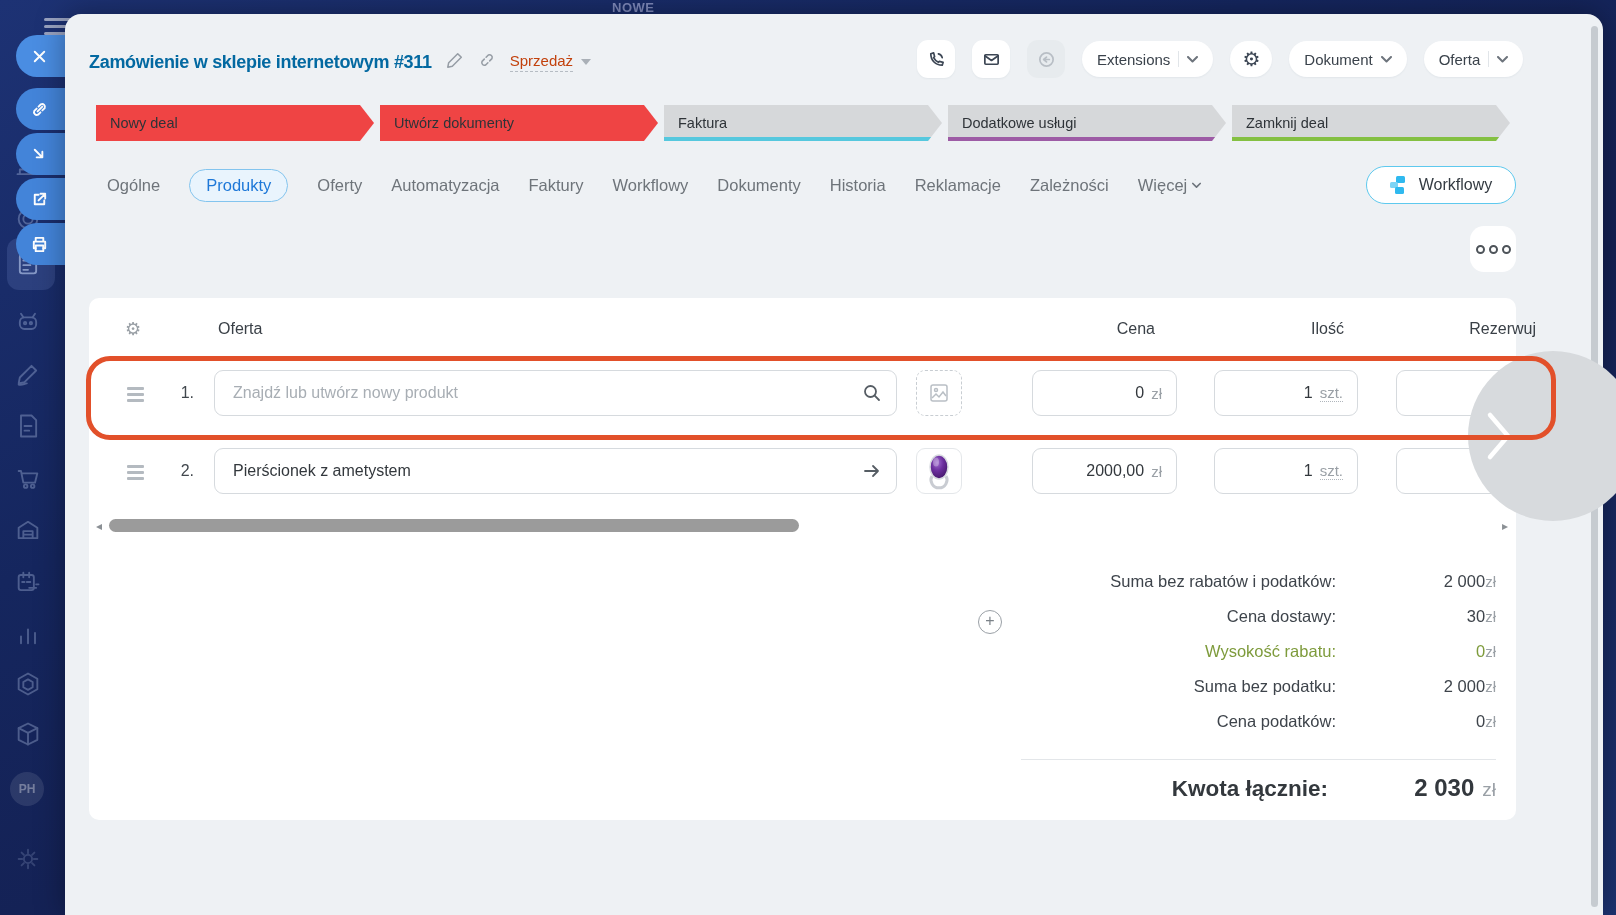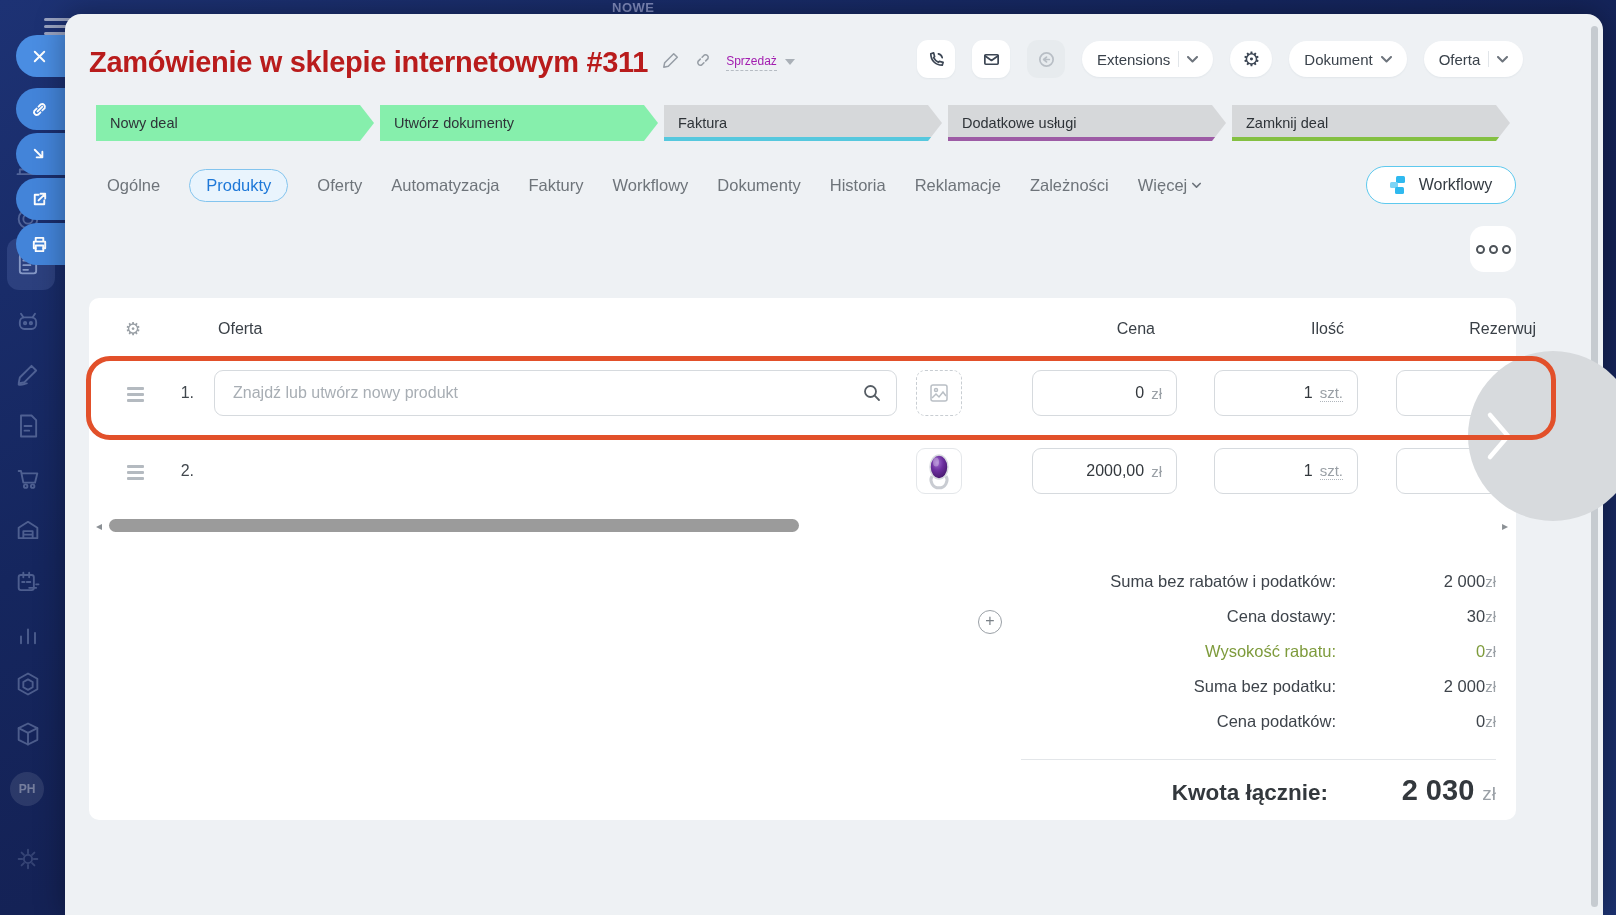--- a/index.html
+++ b/index.html
@@ -21,40 +21,40 @@
   .pill { position:absolute; left:0; width:52px; height:42px; border-radius:21px 0 0 21px; background:#4384d9; display:flex; align-items:center; padding-left:14px; cursor:pointer; }
   .pill.close { background:#4a8de2; top:35px; }
   .pill svg { width:19px; height:19px; stroke:#fff; fill:none; stroke-width:2; stroke-linecap:round; stroke-linejoin:round; }
 
   
   .modal { position:absolute; left:65px; top:14px; width:1538px; height:901px; background:#eef1f4; border-radius:16px 16px 0 0; z-index:3; box-shadow:0 0 30px rgba(0,0,0,.35); }
   .vscroll { position:absolute; right:5px; top:12px; bottom:8px; width:7px; background:#c6cbd0; border-radius:4px; }
 
   
   .title-row { position:absolute; left:24px; top:26px; height:44px; display:flex; align-items:center; gap:14px; }
-  .page-title { font-size:29px; font-weight:bold; color:#b91c1c; letter-spacing:-.3px; }
+  .page-title { font-size:18px; font-weight:bold; color:#0369a1; letter-spacing:-.3px; }
   .title-ic svg { width:18px; height:18px; stroke:#969da5; fill:none; stroke-width:1.7; stroke-linecap:round; stroke-linejoin:round; }
-  .category { font-size:12px; color:#a21caf; border-bottom:1px dashed #b6bcc3; padding-bottom:2px; cursor:pointer; }
+  .category { font-size:15px; color:#c2410c; border-bottom:1px dashed #b6bcc3; padding-bottom:2px; cursor:pointer; }
   .category-caret { width:0; height:0; border-left:5px solid transparent; border-right:5px solid transparent; border-top:6px solid #aab0b7; margin-left:-6px; cursor:pointer; }
 
   .header-actions { position:absolute; left:852px; top:26px; display:flex; align-items:center; gap:17px; }
   .icon-btn { width:38px; height:38px; background:#fff; border-radius:11px; display:flex; align-items:center; justify-content:center; cursor:pointer; box-shadow:0 1px 2px rgba(40,60,90,.06); }
   .icon-btn svg { width:19px; height:19px; stroke:#3c4654; fill:none; stroke-width:1.8; stroke-linecap:round; stroke-linejoin:round; }
   .icon-btn.disabled { background:#e7ebee; box-shadow:none; }
   .icon-btn.disabled svg { stroke:#b8bec5; }
   .pill-btn { height:36px; background:#fff; border-radius:18px; display:flex; align-items:center; padding:0 15px; gap:8px; font-size:15px; color:#3a424b; cursor:pointer; box-shadow:0 1px 2px rgba(40,60,90,.06); }
   .pill-btn .div { width:1px; height:16px; background:#e1e5e9; }
   .chev { width:11px; height:7px; }
   .chev polyline { fill:none; stroke:#6d747c; stroke-width:2; stroke-linecap:round; stroke-linejoin:round; }
   .gear-glyph { font-size:20px; color:#3c4654; line-height:1; }
 
   
   .pipeline { position:absolute; left:31px; right:93px; top:91px; height:36px; display:flex; gap:6px; }
   .stage { flex:1; position:relative; background:#d6d8da; clip-path:polygon(0 0, calc(100% - 14px) 0, 100% 50%, calc(100% - 14px) 100%, 0 100%); display:flex; align-items:center; padding-left:14px; font-size:14.5px; color:#2e3338; cursor:pointer; }
-  .stage.on { background:#86efac; }
+  .stage.on { background:#ef4444; }
   .stage .bar { position:absolute; left:0; right:0; bottom:0; height:4px; }
   .bar-cyan { background:#56c8de; } .bar-purple { background:#9d5ba5; } .bar-green { background:#84c042; }
 
   
   .tabs { position:absolute; left:42px; top:152px; height:38px; display:flex; align-items:center; gap:29px; font-size:16.5px; color:#6e747a; }
   .tab { cursor:pointer; white-space:nowrap; display:flex; align-items:center; gap:5px; }
   .tab.active { color:#1e78d8; background:#e9f4fd; border:1px solid #83c4ee; border-radius:19px; padding:6px 16px; }
   .wf-btn { position:absolute; left:1301px; top:152px; width:150px; height:38px; background:#fff; border:1.5px solid #5ec9ee; border-radius:19px; display:flex; align-items:center; justify-content:center; gap:9px; font-size:16px; color:#343b42; cursor:pointer; }
 
   
@@ -100,21 +100,21 @@
   
   .summary { position:absolute; right:20px; top:252px; width:650px;margin-top:22px; }
   .srow { display:flex; justify-content:flex-end; align-items:baseline; height:35px; font-size:16.5px; color:#3e444b; }
   .srow .lbl { text-align:right; }
   .srow .val { width:160px; display:flex; justify-content:flex-end; align-items:baseline; }
   .srow.hl .lbl, .srow.hl .num { color:#7e9b3c; }
   .sdivider { border-top:1px solid #e3e6e9; margin:12px 0 14px 0; width:475px; margin-left:auto; }
   .total { display:flex; justify-content:flex-end; align-items:baseline; }
   .total .lbl { font-size:22.5px; font-weight:bold; color:#33383d; }
   .total .val { width:168px; display:flex; justify-content:flex-end; align-items:baseline; gap:8px; }
-  .total .num { font-size:29px; font-weight:bold; color:#33383d; }
+  .total .num { font-size:24px; font-weight:bold; color:#33383d; }
   .total .unit { font-size:19px; }
 
   
   .next-circle { position:absolute; left:1403px; top:337px; width:170px; height:170px; border-radius:50%; background:#d7dadd; z-index:20; cursor:pointer; }
   .next-circle svg { position:absolute; left:18px; top:60px; width:26px; height:50px; stroke:#fff; fill:none; stroke-width:4.5; stroke-linecap:round; stroke-linejoin:round; }
   .ring-row { position:absolute; left:21px; top:342px; width:1470px; height:84px; border:5px solid #e2502a; border-radius:24px; z-index:30; pointer-events:none; }
 </style>
 </head>
 <body>
 
@@ -366,20 +366,26 @@
       <div class="cellbox cb-res"></div>
     </div>
 
     <div class="prow" style="top:150px">
       <span class="drag">
           <i></i>
           <i></i>
           <i></i>
         </span>
       <span class="rownum">2.</span>
+      <div class="name-wrap">
+        <input class="name-input" value="Pierścionek z ametystem" style="">
+        <span class="name-ic"><svg viewBox="0 0 22 22">
+              <path d="M4 11h13M12 6l5 5-5 5"></path>
+            </svg></span>
+      </div>
       <div class="thumb-img">
         <svg width="34" height="38" viewBox="0 0 34 38">
           <defs>
               <radialGradient id="amet" cx="40%" cy="32%" r="75%">
                 <stop offset="0%" stop-color="#a06cd0"></stop>
                 <stop offset="45%" stop-color="#6c2f9e"></stop>
                 <stop offset="100%" stop-color="#3f1463"></stop>
               </radialGradient>
             </defs>
           <path d="M10 24a8 8 0 1014 0" fill="none" stroke="#c9ccd2" stroke-width="3"></path>

